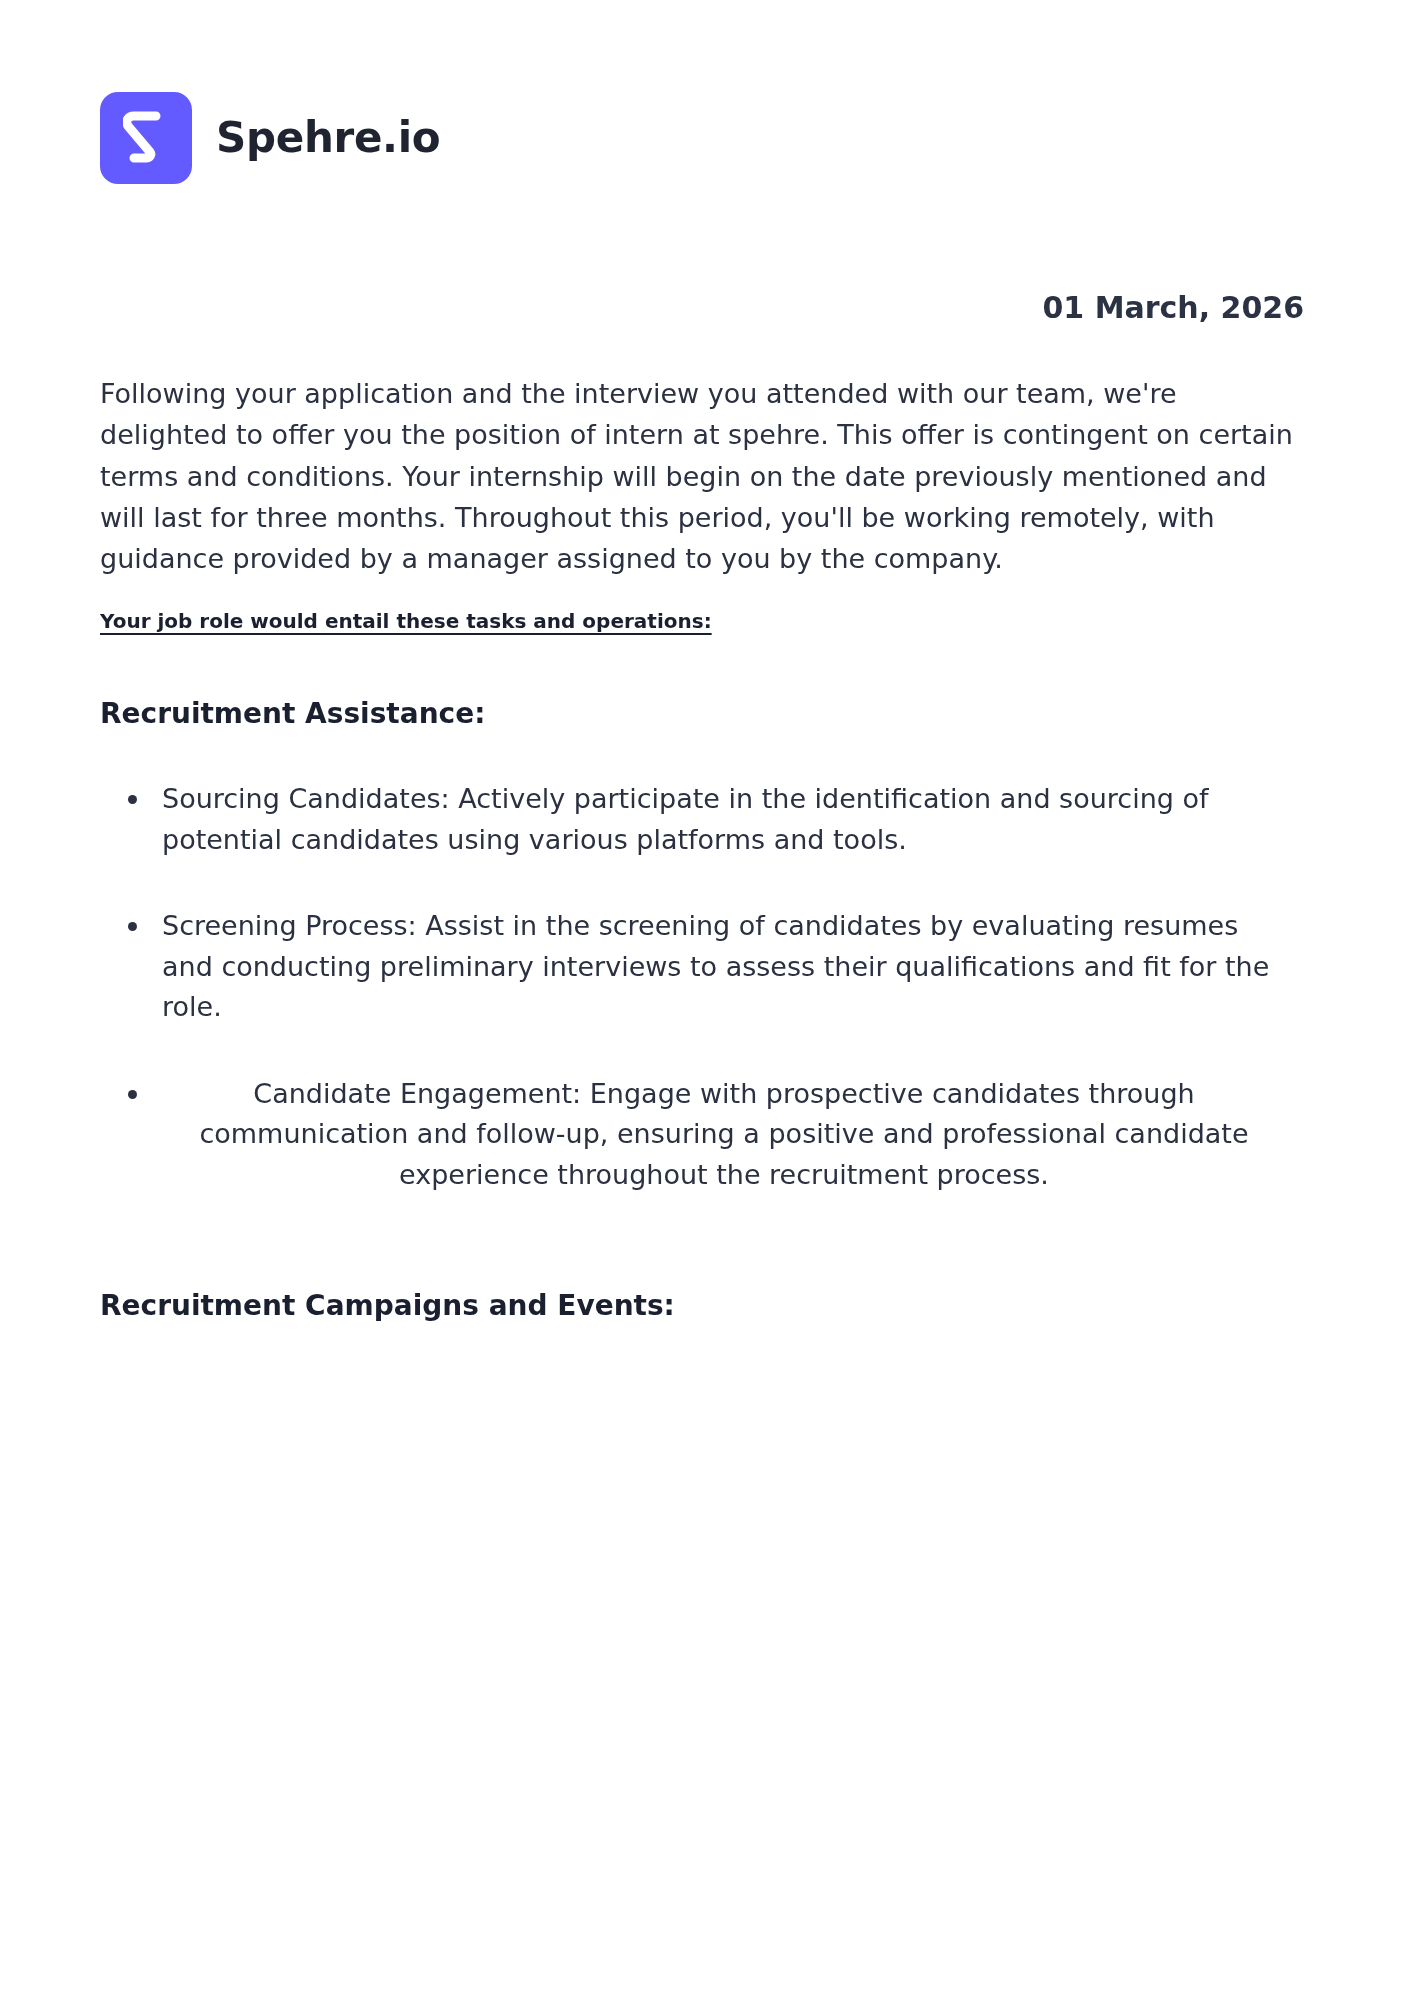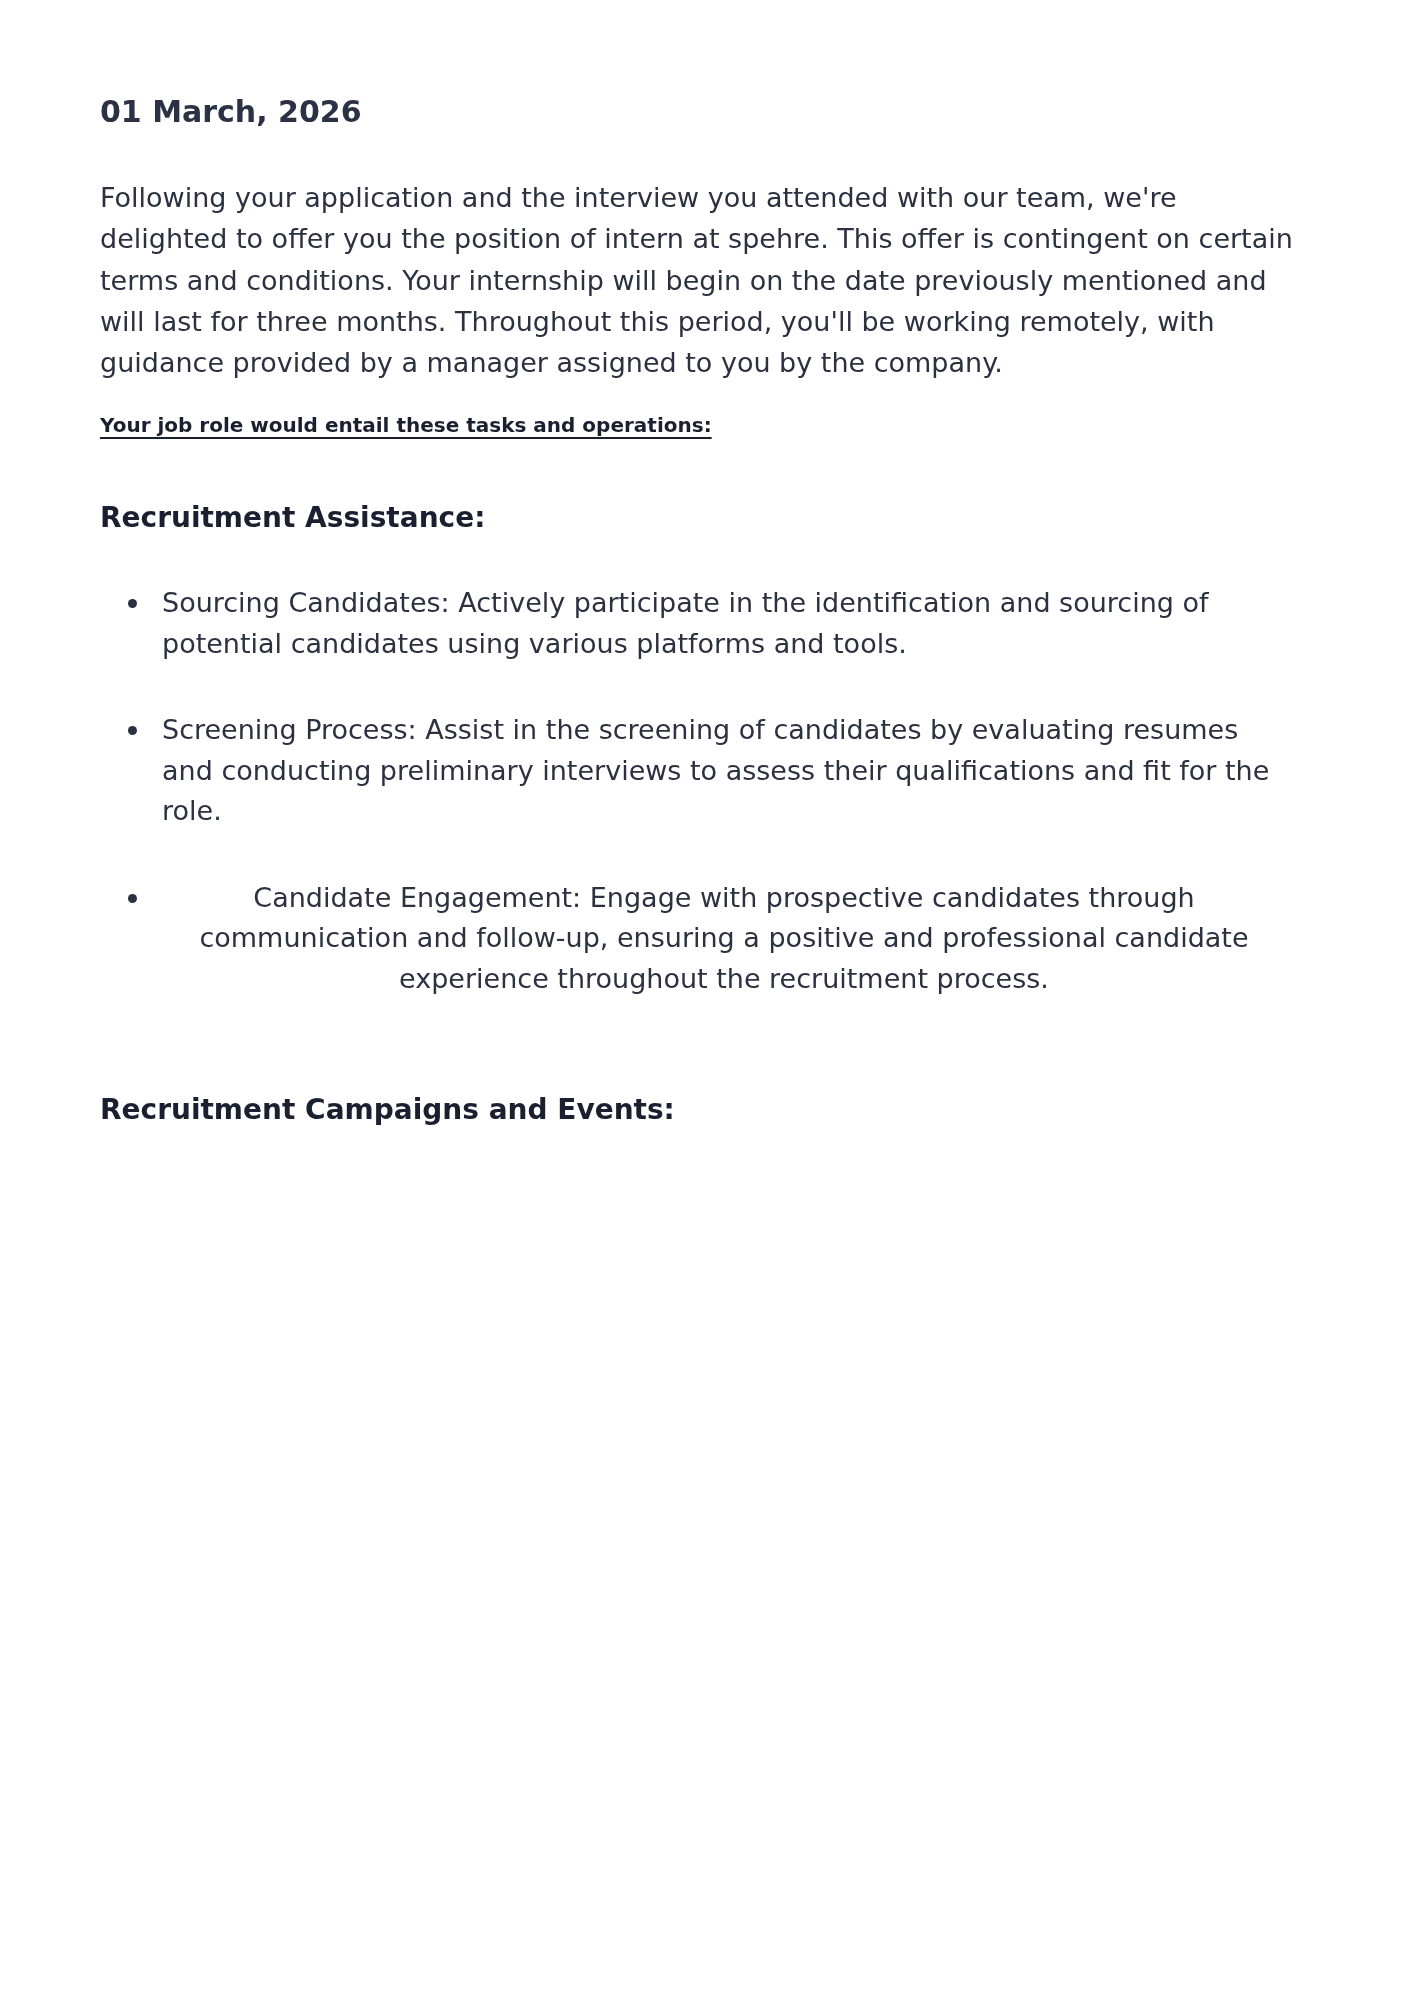--- a/index.html
+++ b/index.html
@@ -53,21 +53,21 @@
     font-size: 26.5px;
     line-height: 1.52;
     color: #2b3140;
   }
   .meta-line {
     font-size: 30px;
     font-weight: 700;
     color: #2b3244;
     line-height: 1.3;
   }
-  .meta-block { margin-bottom: 46px; }
+  .meta-block { margin-bottom: 46px; text-align: right; }
 
   .subject {
     font-size: 29px;
     font-weight: 700;
     color: #1b2030;
     margin-bottom: 52px;
     line-height: 1.3;
   }
 
   .para {
@@ -119,20 +119,28 @@
     background: #2b3140;
   }
 
   .spacer-lg { height: 50px; }
 </style>
 </head>
 <body>
 
 <div class="page">
 
+  <div class="brand">
+    <div class="brand-mark">
+      <svg width="46" height="56" viewBox="0 0 46 56" aria-hidden="true">
+        <path d="M33 6 H11 C5 6 2 11 5 16 L27 42 C29 45 27 48 23 48 H11" fill="none" stroke="#ffffff" stroke-width="9" stroke-linecap="round" stroke-linejoin="round"></path>
+      </svg>
+    </div>
+    <div class="brand-name">Spehre.io</div>
+  </div>
 
   <div class="letter">
 
     <div class="meta-block">
       <div class="meta-line">01 March, 2026</div>
     </div>
 
 
     <p class="para">Following your application and the interview you attended with our team, we're delighted to offer you the position of intern at spehre. This offer is contingent on certain terms and conditions. Your internship will begin on the date previously mentioned and will last for three months. Throughout this period, you'll be working remotely, with guidance provided by a manager assigned to you by the company.</p>
 

